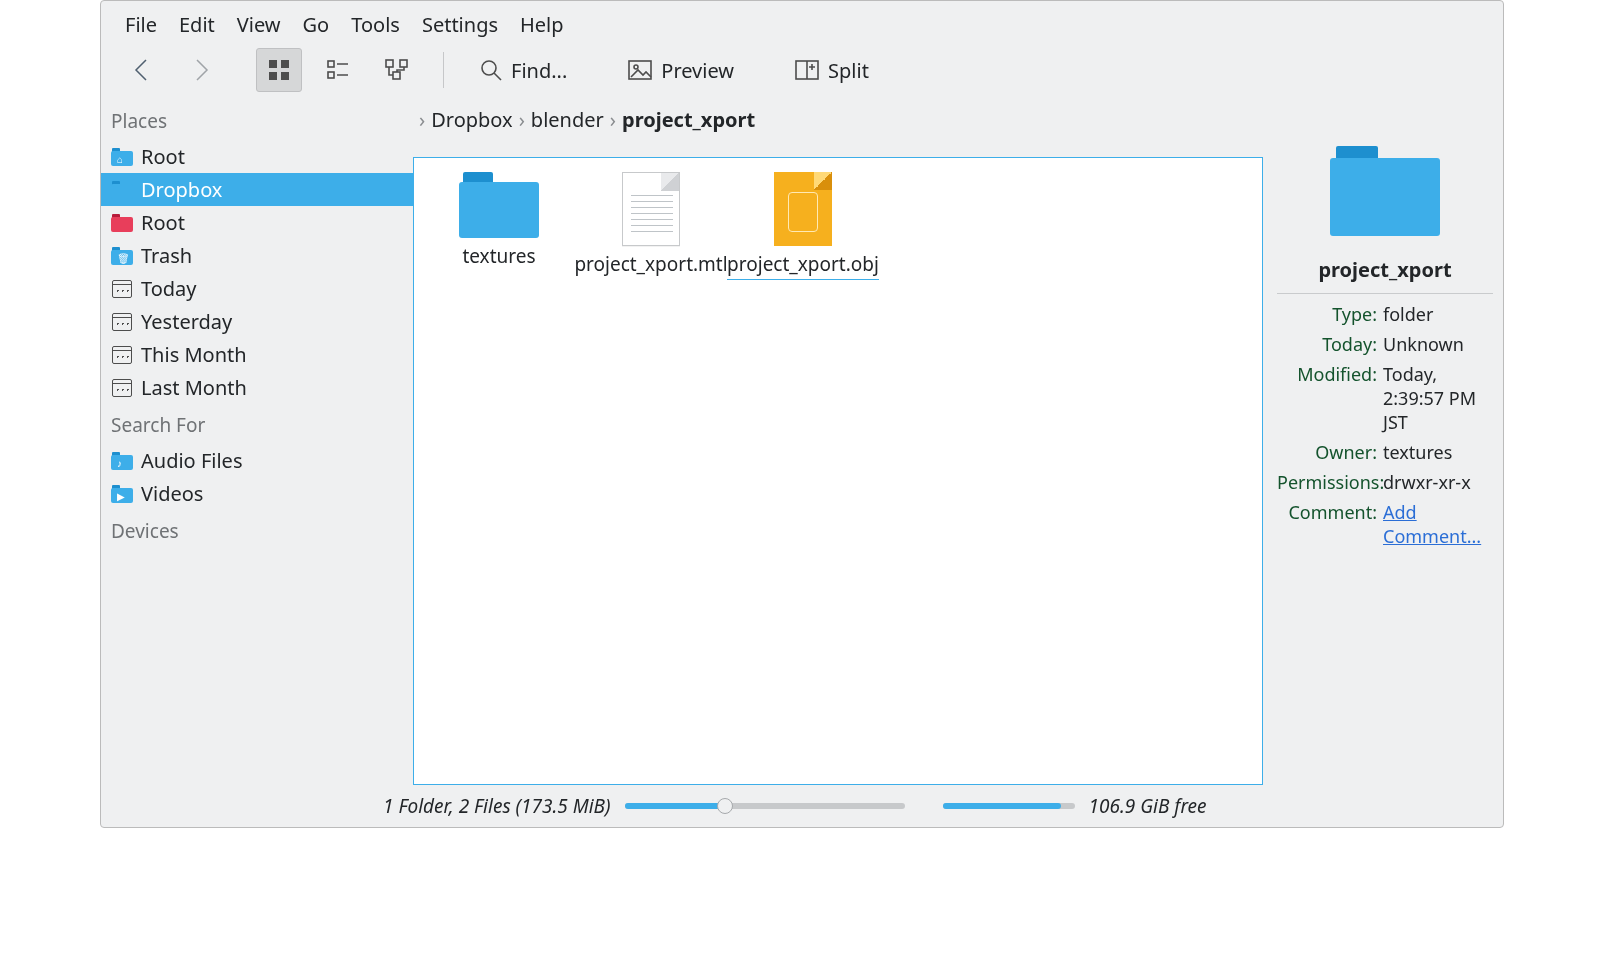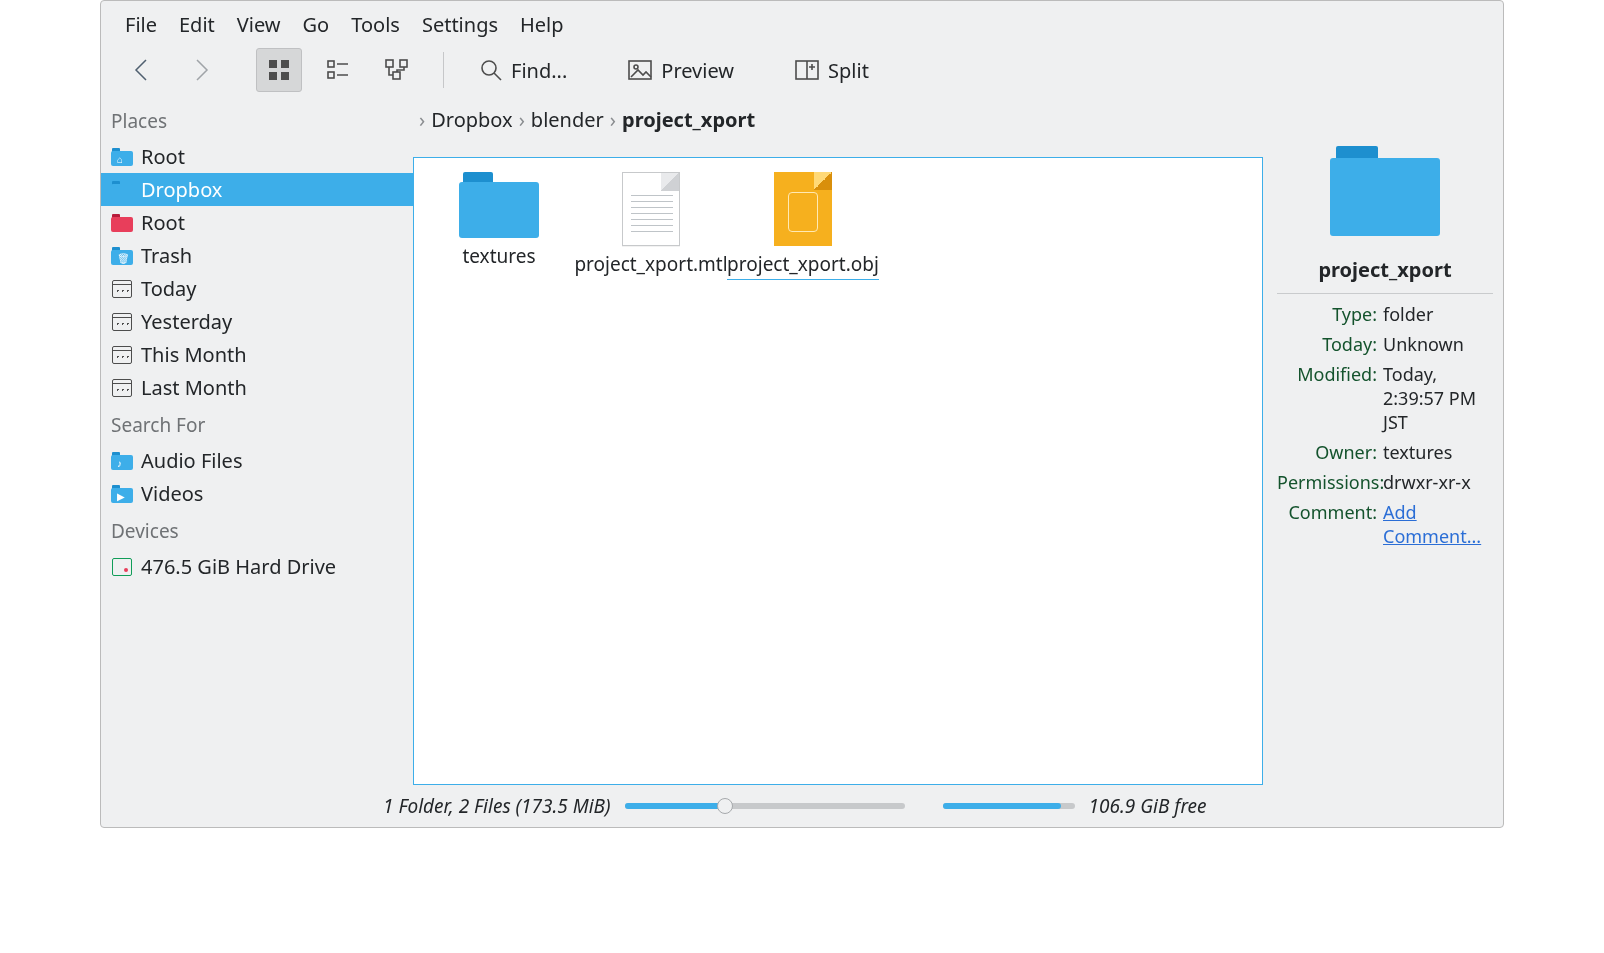--- a/index.html
+++ b/index.html
@@ -348,26 +348,20 @@
             <span class="folder-ico fblue">
               <span class="tab"></span>
               <span class="body"></span>
               <span class="glyph">▶</span>
             </span>
           </span>
         <span>Videos</span>
       </div>
 
       <div class="shead">Devices</div>
-      <div class="sitem">
-        <span class="sicon">
-            <span class="drive-ico"></span>
-          </span>
-        <span>476.5 GiB Hard Drive</span>
-      </div>
     </div>
 
     <div class="main">
       <div class="crumbs">
         <span class="sep">›</span>
         <span>Dropbox</span>
         <span class="sep">›</span>
         <span>blender</span>
         <span class="sep">›</span>
         <span class="cur">project_xport</span>

